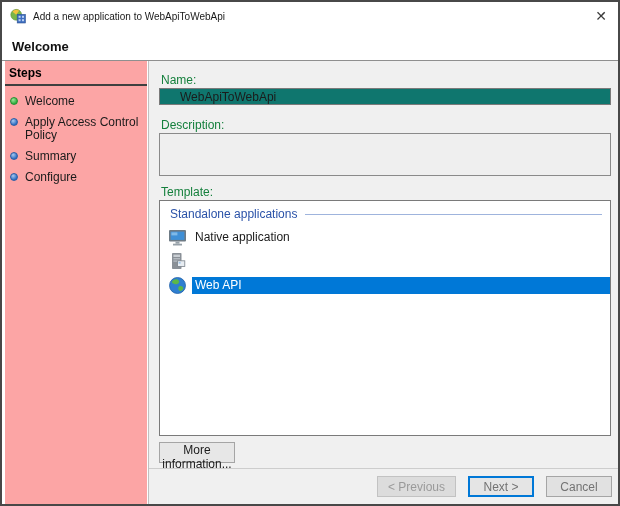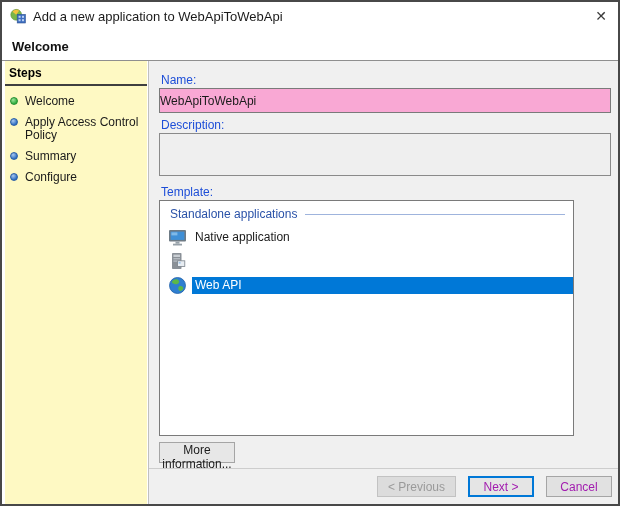--- a/index.html
+++ b/index.html
@@ -7,84 +7,84 @@
   body { font-family: "Liberation Sans", "DejaVu Sans", sans-serif; font-size: 12px; color: #1b1b1b; }
 
   .dialog {
     position: relative; width: 620px; height: 506px;
     background: #fff; border: 2px solid #484848; overflow: hidden;
   }
 
   
   .titlebar { display: flex; align-items: center; height: 28px; padding: 0 8px; background: #fff; }
   .app-icon { width: 16px; height: 16px; margin-right: 7px; flex: 0 0 auto; }
-  .titlebar-title { font-size: 13px; color: #1a1a1a; }
+  .titlebar-title { font-size: 10px; color: #1a1a1a; }
   .close-btn {
     margin-left: auto; width: 18px; height: 18px; display: flex; align-items: center; justify-content: center;
     font-size: 14px; color: #3a3a3a; cursor: default;
   }
 
   
   .page-heading { position: absolute; left: 10px; top: 37px; font-size: 13px; font-weight: bold; color: #111; }
 
   
   .body { position: absolute; left: 0; right: 0; top: 58px; bottom: 0; border-top: 1px solid #8f8f8f; }
 
   
-  .sidebar { position: absolute; left: 3px; top: 0; bottom: 0; width: 142px; background: #fef9c3; }
+  .sidebar { position: absolute; left: 3px; top: 0; bottom: 0; width: 142px; background: #fca5a5; }
   .steps-header {
     font-weight: bold; font-size: 12px; color: #000;
     padding: 5px 2px 4px 4px; border-bottom: 2px solid #3f3f3f;
   }
   .steps-list { list-style: none; padding: 9px 2px 0 5px; }
   .steps-list li { display: flex; gap: 7px; margin-bottom: 8px; line-height: 13px; align-items: flex-start; }
   .step-bullet { width: 8px; height: 8px; border-radius: 50%; flex: 0 0 auto; margin-top: 2px; }
   .step-bullet.current { background: radial-gradient(circle at 35% 30%, #9fe39a, #2fae3e 70%); border: 1px solid #259032; }
   .step-bullet.upcoming { background: radial-gradient(circle at 35% 30%, #a8c8f0, #2f6fc2 70%); border: 1px solid #2a5ea6; }
   .step-label { color: #1b1b1b; }
 
   
   .main { position: absolute; left: 146px; top: 0; right: 0; bottom: 0; background: #f0f0f0; border-left: 1px solid #c0c0c0; }
-  .field-label { position: absolute; left: 12px; font-size: 12px; color: #1d4ed8; }
+  .field-label { position: absolute; left: 12px; font-size: 12px; color: #15803d; }
   .name-label { top: 12px; }
   .name-input {
-    position: absolute; left: 10px; top: 27px; width: 452px; height: 25px;
-    border: 1px solid #7a7a7a; background: #f9a8d4; font-family: "Liberation Sans", sans-serif;
-    font-size: 12px; padding: 0 0; color: #1b1b1b; outline: none;
+    position: absolute; left: 10px; top: 27px; width: 452px; height: 17px;
+    border: 1px solid #7a7a7a; background: #0f766e; font-family: "Liberation Sans", sans-serif;
+    font-size: 12px; padding: 0 20px; color: #1b1b1b; outline: none;
   }
   .desc-label { top: 57px; }
   .desc-box {
     position: absolute; left: 10px; top: 72px; width: 452px; height: 43px;
     border: 1px solid #8a8a8a; background: #efefef; resize: none;
     font-family: "Liberation Sans", sans-serif; font-size: 12px; outline: none;
   }
   .template-label { top: 124px; }
   .template-box {
-    position: absolute; left: 10px; top: 139px; width: 415px; height: 236px;
+    position: absolute; left: 10px; top: 139px; width: 452px; height: 236px;
     border: 1px solid #7a7a7a; background: #fff; overflow: hidden;
   }
   .group-header { display: flex; align-items: center; margin: 6px 8px 4px 10px; }
   .group-header-text { color: #2a52a8; font-size: 12px; white-space: nowrap; }
   .group-header-line { flex: 1; height: 1px; background: #9fb4dd; margin-left: 8px; }
   .tpl-row { display: flex; align-items: center; height: 24px; padding-left: 8px; }
   .tpl-icon { width: 19px; height: 19px; flex: 0 0 auto; margin-right: 5px; }
   .tpl-label { flex: 1; height: 17px; line-height: 17px; padding-left: 3px; color: #1b1b1b; }
   .tpl-row.selected .tpl-label { background: #0078d7; color: #fff; }
 
   .more-info-btn {
     position: absolute; left: 10px; top: 381px; width: 76px; height: 21px;
     background: #e7e7e7; border: 1px solid #a5a5a5; font-family: "Liberation Sans", sans-serif;
     font-size: 12px; color: #1b1b1b;
   }
 
   .footer-sep { position: absolute; left: 0; right: 0; top: 407px; height: 1px; background: #cdcdcd; }
   .footer { position: absolute; left: 0; right: 6px; top: 415px; display: flex; justify-content: flex-end; gap: 12px; }
   .btn {
     min-width: 66px; height: 21px; font-family: "Liberation Sans", sans-serif; font-size: 12px;
-    background: #e1e1e1; border: 1px solid #a5a5a5; color: #a21caf; padding: 0 10px;
+    background: #e1e1e1; border: 1px solid #a5a5a5; color: #737373; padding: 0 10px;
   }
   .btn.default { border: 2px solid #0078d7; background: #e5e5e5; }
   .btn.disabled { background: #dcdcdc; border-color: #c2c2c2; color: #9a9a9a; }
 </style>
 </head>
 <body>
 
 <div class="dialog">
 
   <div class="titlebar">

